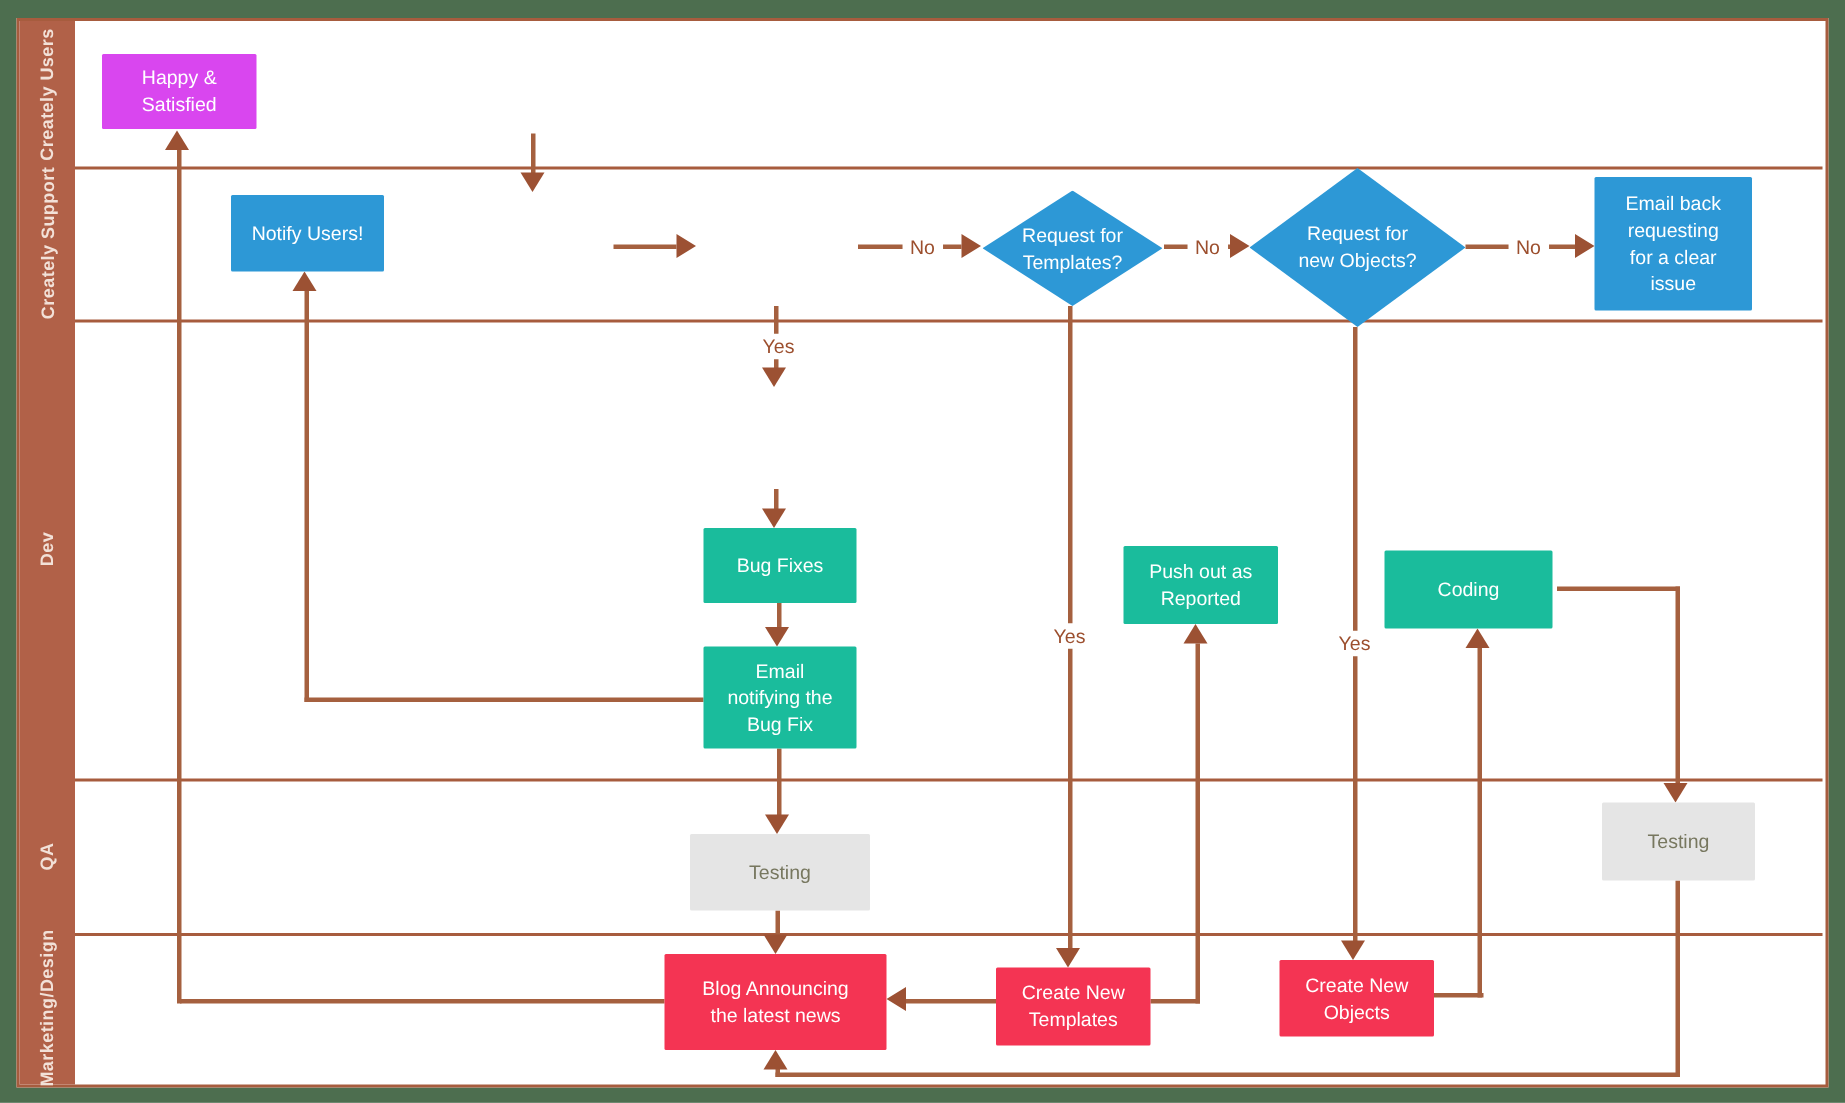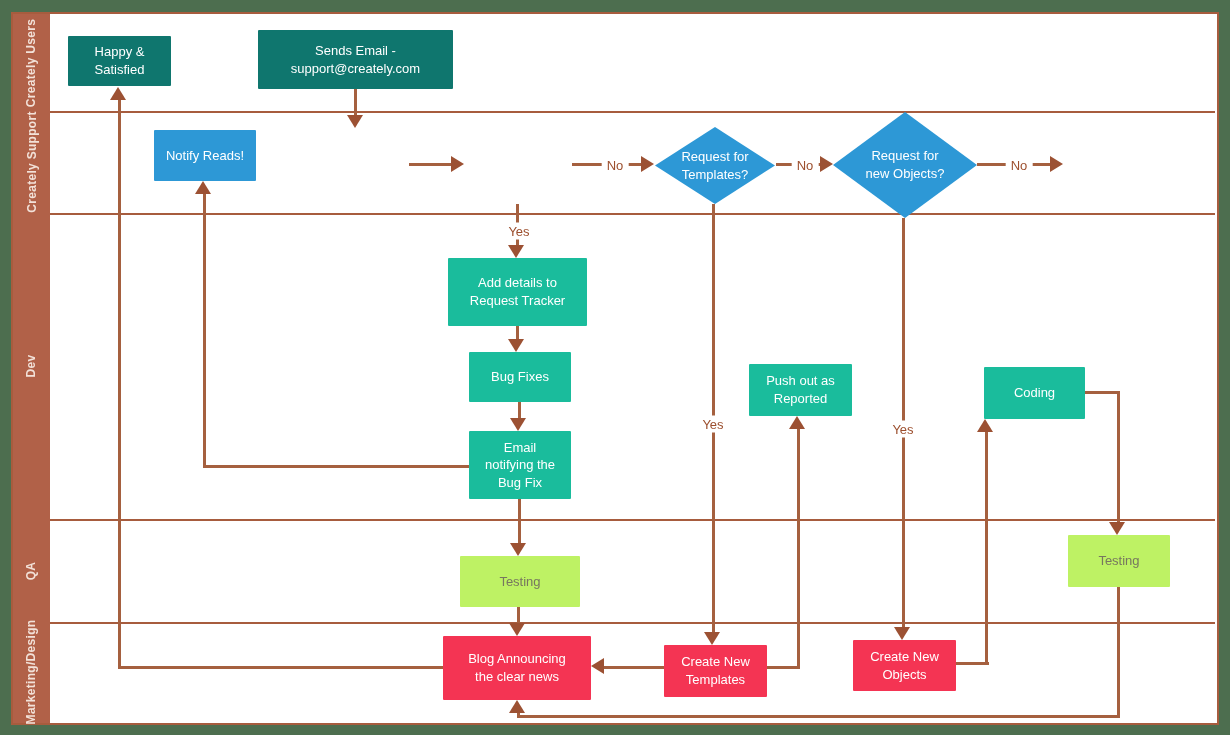--- a/index.html
+++ b/index.html
@@ -36,24 +36,24 @@
   .elabel{
     position:absolute;transform:translate(-50%,-50%);background:#ffffff;
     color:#9c4f2e;font-size:13px;padding:2px 5px;z-index:3;line-height:1;
   }
   .node{
     position:absolute;display:flex;align-items:center;justify-content:center;
     text-align:center;color:#ffffff;font-size:13px;line-height:1.35;
     box-sizing:border-box;padding:4px 6px;white-space:pre-line;z-index:3;
     border-radius:1px;
   }
-  .purple{background:#0f766e;}
+  .purple{background:#d946ef;}
   .blue{background:#2d98d6;}
   .green{background:#1abc9c;}
-  .yellow{background:#bef264;color:#77775f;}
+  .yellow{background:#e5e5e5;color:#77775f;}
   .red{background:#f43453;}
   .diamond{
     position:absolute;display:flex;align-items:center;justify-content:center;
     text-align:center;color:#ffffff;font-size:13px;line-height:1.35;
     background:#2d98d6;clip-path:polygon(50% 0,100% 50%,50% 100%,0 50%);
     white-space:pre-line;z-index:3;
   }
 </style>
 </head>
 <body>
@@ -153,63 +153,61 @@
 
     <div class="h" style="left:120px;top:666px;width:323px"></div>
     <div class="v" style="left:118px;top:100px;height:569px"></div>
     <div class="ar up" style="left:110px;top:87px"></div>
   </div>
 
   <div class="node purple" style="left:68px;top:36px;width:103px;height:50px">
     <span>Happy &amp;
 Satisfied</span>
   </div>
-  <div class="node purple" style="left:258px;top:30px;width:195px;height:59px">
-    <span>Sends Email -
-support@creately.com</span>
-  </div>
   <div class="node blue" style="left:154px;top:130px;width:102px;height:51px">
-    <span>Notify Reads!</span>
+    <span>Notify Users!</span>
   </div>
   <div class="diamond" style="left:655px;top:127px;width:120px;height:77px">
     <span>Request for
 Templates?</span>
   </div>
   <div class="diamond" style="left:833px;top:112px;width:144px;height:106px">
     <span>Request for
 new Objects?</span>
   </div>
-  <div class="node green" style="left:448px;top:258px;width:139px;height:68px">
-    <span>Add details to
-Request Tracker</span>
+  <div class="node blue" style="left:1063px;top:118px;width:105px;height:89px">
+    <span>Email back
+requesting
+for a clear
+issue</span>
   </div>
   <div class="node green" style="left:469px;top:352px;width:102px;height:50px">
     <span>Bug Fixes</span>
   </div>
   <div class="node green" style="left:469px;top:431px;width:102px;height:68px">
     <span>Email
 notifying the
 Bug Fix</span>
   </div>
   <div class="node green" style="left:749px;top:364px;width:103px;height:52px">
     <span>Push out as
 Reported</span>
   </div>
-  <div class="node green" style="left:984px;top:367px;width:101px;height:52px">
+  <div class="node green" style="left:923px;top:367px;width:112px;height:52px">
     <span>Coding</span>
   </div>
   <div class="node yellow" style="left:460px;top:556px;width:120px;height:51px">
     <span>Testing</span>
   </div>
   <div class="node yellow" style="left:1068px;top:535px;width:102px;height:52px">
     <span>Testing</span>
   </div>
   <div class="node red" style="left:443px;top:636px;width:148px;height:64px">
     <span>Blog Announcing
-the clear news</span>
+the latest news</span>
   </div>
   <div class="node red" style="left:664px;top:645px;width:103px;height:52px">
     <span>Create New
 Templates</span>
   </div>
   <div class="node red" style="left:853px;top:640px;width:103px;height:51px">
     <span>Create New
 Objects</span>
   </div>
 </div>

